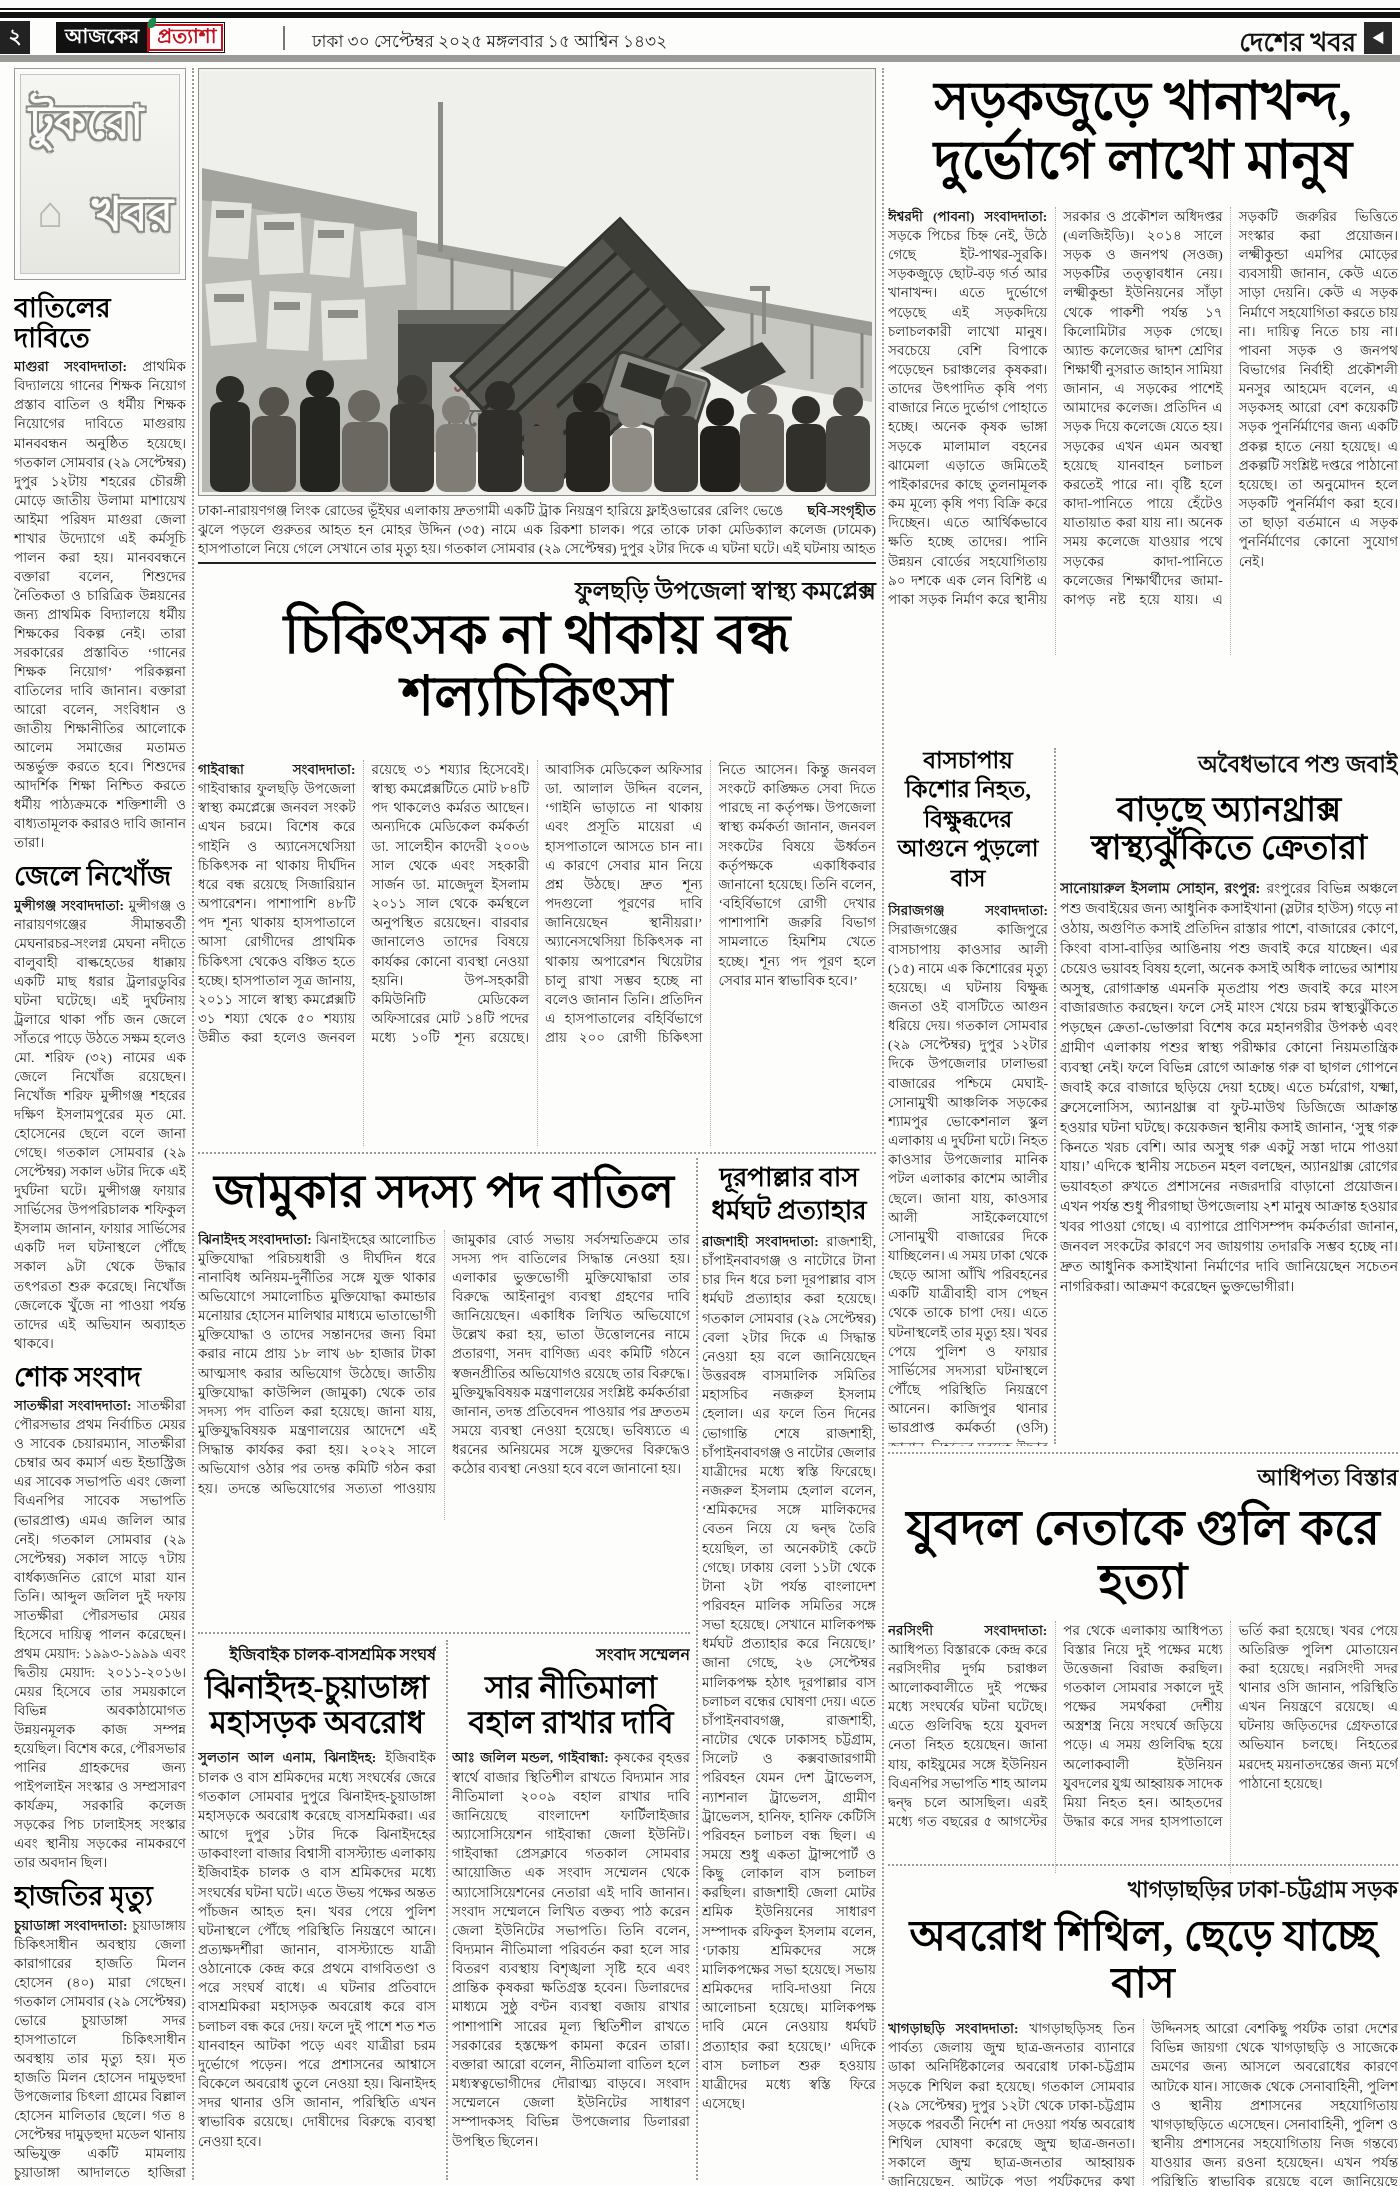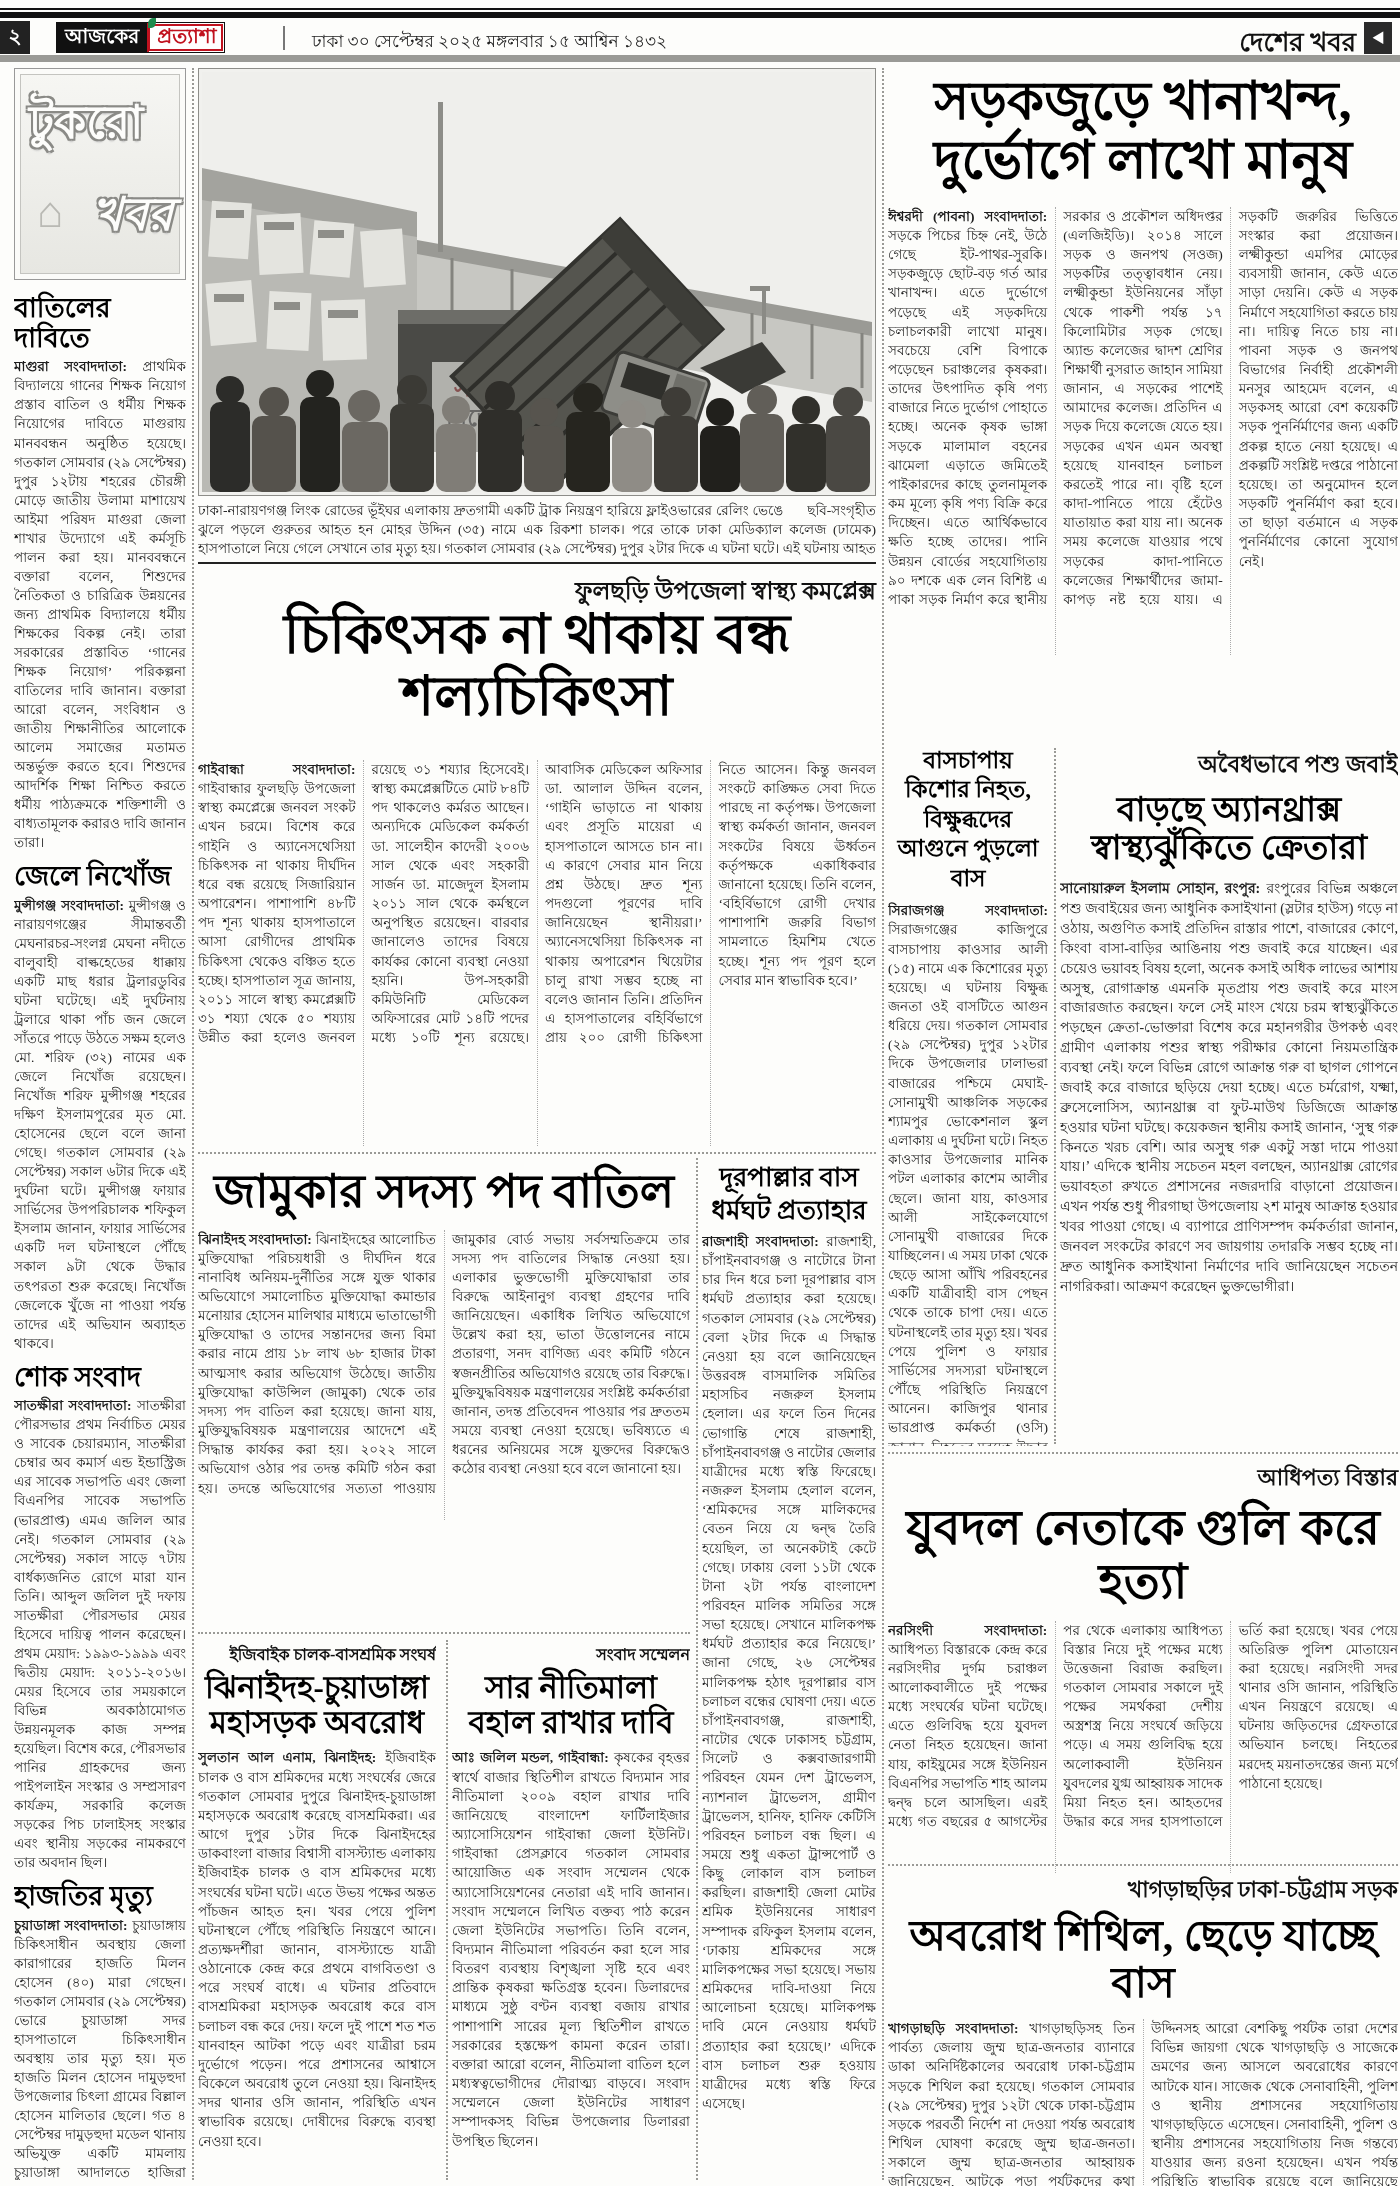--- a/index.html
+++ b/index.html
@@ -33,30 +33,30 @@
   .headline { text-align:center; font-weight:bold; color:#000; line-height:1.12; }
   .cols { column-gap:16px; column-rule:1px dotted #aaa; }
 
   
   #sidebar { position:absolute; left:14px; top:68px; width:172px; height:2112px; overflow:hidden; }
   .tukro-box { width:172px; height:212px; border:1px solid #999; background:#fbfbf9; position:relative; margin-bottom:14px; }
   .tukro-inner { position:absolute; inset:5px; border:1px solid #c4c4c0; background:linear-gradient(180deg,#f6f6f3,#e7e7e2); }
   .tukro-word { position:absolute; font-weight:bold; color:#fdfdfb;
     text-shadow:-2px -2px 0 #8a8a86, 2px -2px 0 #8a8a86, -2px 2px 0 #8a8a86, 2px 2px 0 #8a8a86, 0 3px 2px #bbb; }
   .tukro-1 { left:14px; top:18px; font-size:46px; }
-  .tukro-2 { right:12px; top:110px; font-size:46px;font-style:italic; }
+  .tukro-2 { right:12px; top:110px; font-size:46px; }
   .tukro-house { position:absolute; left:22px; top:118px; font-size:44px; color:#b9b9b4; }
   .side-item { margin-bottom:10px; }
   .side-head { font-size:27px; font-weight:bold; line-height:1.1; margin-bottom:4px; color:#000; }
   .side-body { font-size:13.5px; line-height:1.41; text-align:justify; }
 
   
   #photo-frame { position:absolute; left:198px; top:68px; width:678px; height:428px; border:1px solid #8d8d89; background:#f1f1ee; padding:3px; }
   #caption { position:absolute; left:198px; top:502px; width:678px; height:56px; font-size:13.5px; line-height:1.4; text-align:justify; overflow:hidden; }
-  #caption .credit { float:right; font-weight:normal;padding-left:24px; }
+  #caption .credit { float:right; font-weight:bold;padding-left:24px; }
   .caption-rule { position:absolute; left:198px; top:562px; width:678px; height:2px; background:#222; }
 
   #main-kicker { position:absolute; left:198px; top:572px; width:678px; font-size:24px; }
   #main-headline { position:absolute; left:198px; top:604px; width:678px; font-size:55px; }
   #main-body { position:absolute; left:198px; top:760px; width:678px; height:386px; column-count:4; }
 
   #jamuka { position:absolute; left:198px; top:1162px; width:492px; }
   #jamuka .kicker { font-size:22px; }
   #jamuka .headline { font-size:46px; margin-top:4px; }
   #jamuka-body { margin-top:12px; height:290px; column-count:2; }

